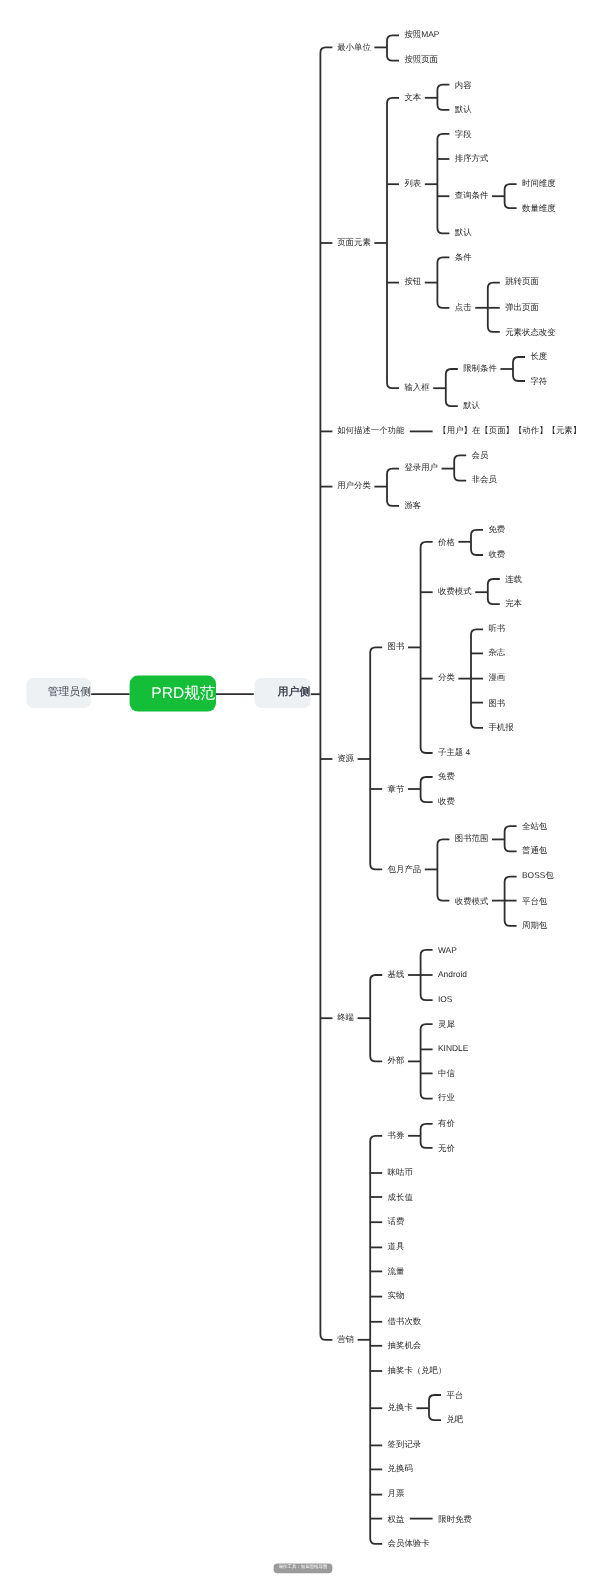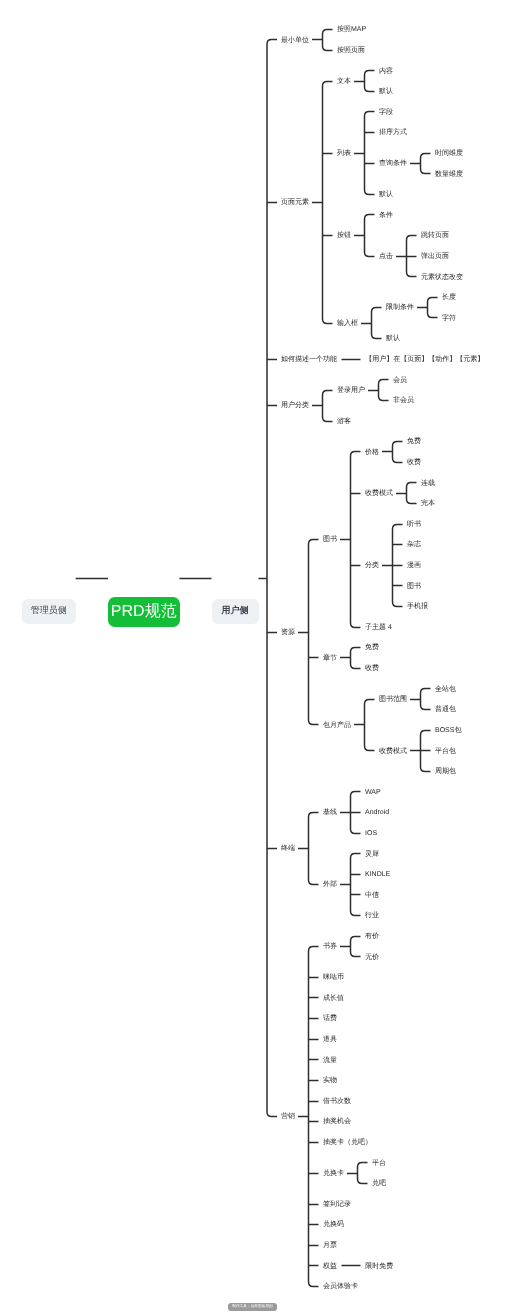--- a/index.html
+++ b/index.html
@@ -12,21 +12,21 @@
   }
   #stage{position:relative;width:505px;height:1316px;background:#fff;}
   #nodes{position:absolute;left:0;top:0;width:505px;height:1316px;}
   svg#links{position:absolute;left:0;top:0;width:505px;height:1316px;}
   .node-label{
     position:absolute;white-space:nowrap;
     font-size:7px;line-height:1;
   }
   .chip{
     position:absolute;white-space:nowrap;box-sizing:border-box;
-    border-radius:6px;text-align:center;margin-top:34px;
+    border-radius:6px;text-align:right;
   }
   .chip span{position:absolute;left:0;right:0;top:0;}
   #watermark{
     position:absolute;border-radius:3px;
     font-size:3.7px;white-space:nowrap;letter-spacing:0;
     padding:2px 4px;line-height:1;
   }
 </style>
 </head>
 <body>
@@ -210,21 +210,21 @@
     <div class="node-label" style="left: 323px; top: 1139.02px; color: rgb(38, 38, 38);">抽奖卡（兑吧）</div>
     <div class="node-label" style="left: 323px; top: 1169.93px; color: rgb(38, 38, 38);">兑换卡</div>
     <div class="node-label" style="left: 372px; top: 1159.63px; color: rgb(38, 38, 38);">平台</div>
     <div class="node-label" style="left: 372px; top: 1180.24px; color: rgb(38, 38, 38);">兑吧</div>
     <div class="node-label" style="left: 323px; top: 1200.84px; color: rgb(38, 38, 38);">签到记录</div>
     <div class="node-label" style="left: 323px; top: 1221.45px; color: rgb(38, 38, 38);">兑换码</div>
     <div class="node-label" style="left: 323px; top: 1242.05px; color: rgb(38, 38, 38);">月票</div>
     <div class="node-label" style="left: 323px; top: 1262.66px; color: rgb(38, 38, 38);">权益</div>
     <div class="node-label" style="left: 365.3px; top: 1262.66px; color: rgb(38, 38, 38);">限时免费</div>
     <div class="node-label" style="left: 323px; top: 1283.27px; color: rgb(38, 38, 38);">会员体验卡</div>
-    <div class="chip" style="left: 108px; top: 562.635px; width: 71.5px; height: 30px; background: rgb(20, 190, 56); color: rgb(255, 255, 255); font-size: 16px; line-height: 30px; border-radius: 7px;">
+    <div class="chip" style="left: 108px; top: 562.635px; width: 71.5px; height: 30px; background: rgb(20, 190, 56); color: rgb(255, 255, 255); font-size: 13px; line-height: 30px; border-radius: 7px;">
       <span style="line-height: 30px; top: 0px;">PRD规范</span>
     </div>
     <div class="chip" style="left: 21.8px; top: 564.835px; width: 54px; height: 25.6px; background: rgb(238, 241, 243); color: rgb(63, 68, 80); font-size: 9px; line-height: 25.6px; border-radius: 6px;">
       <span style="line-height: 25.6px; top: -0.7px;">管理员侧</span>
     </div>
     <div class="chip" style="left: 211.5px; top: 564.835px; width: 47px; height: 25.6px; background: rgb(238, 241, 243); color: rgb(63, 68, 80); font-size: 9px; line-height: 25.6px; border-radius: 6px; font-weight: bold;">
       <span style="line-height: 25.6px; top: -0.7px;">用户侧</span>
     </div>
     <div id="watermark" style="background: rgb(155, 155, 155); color: rgb(255, 255, 255); left: 228.219px; top: 1303px;">制作工具：知犀思维导图</div>
   </div>

